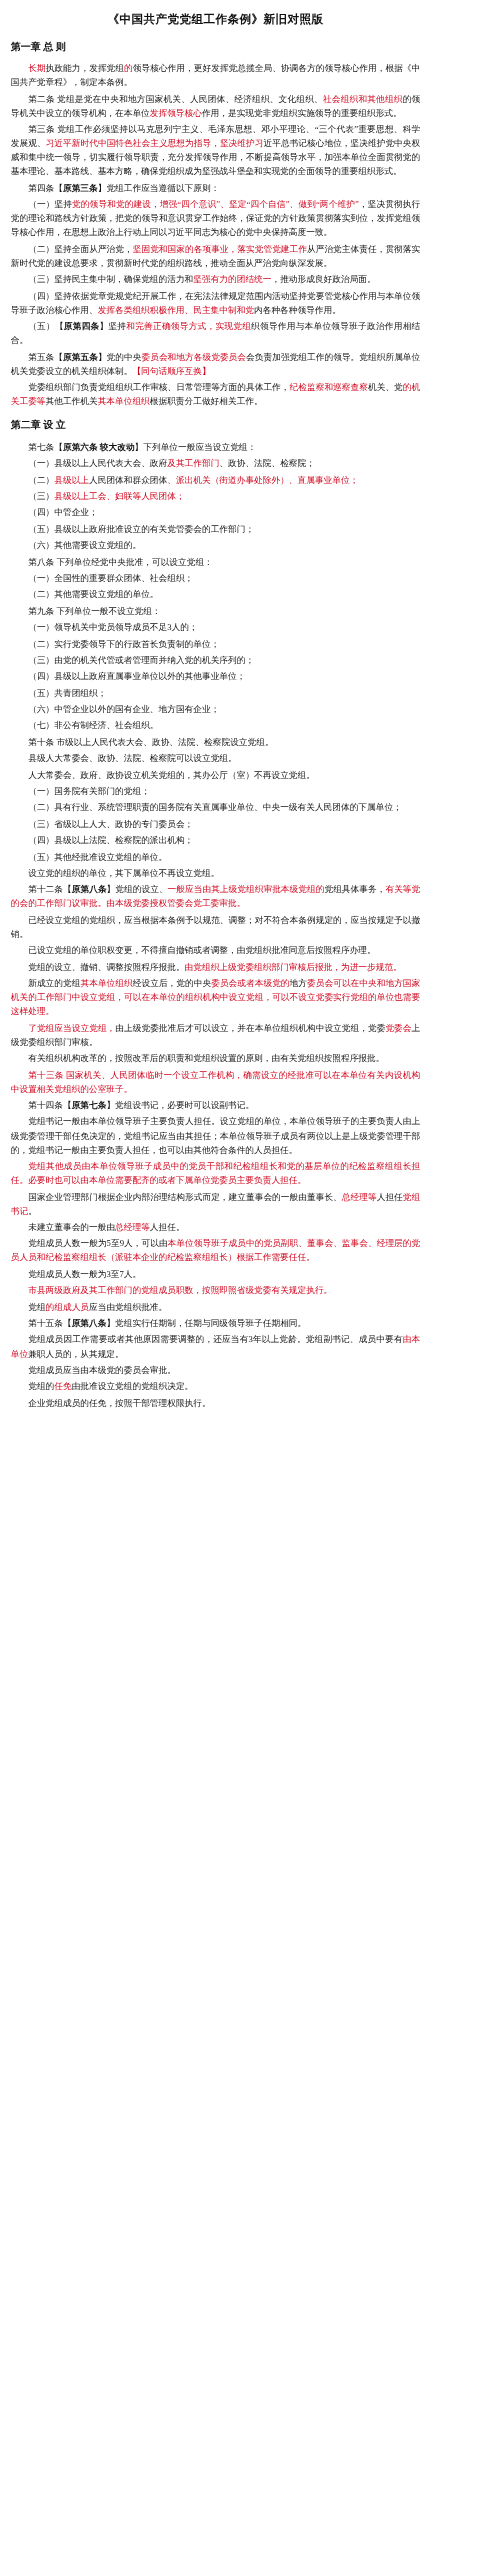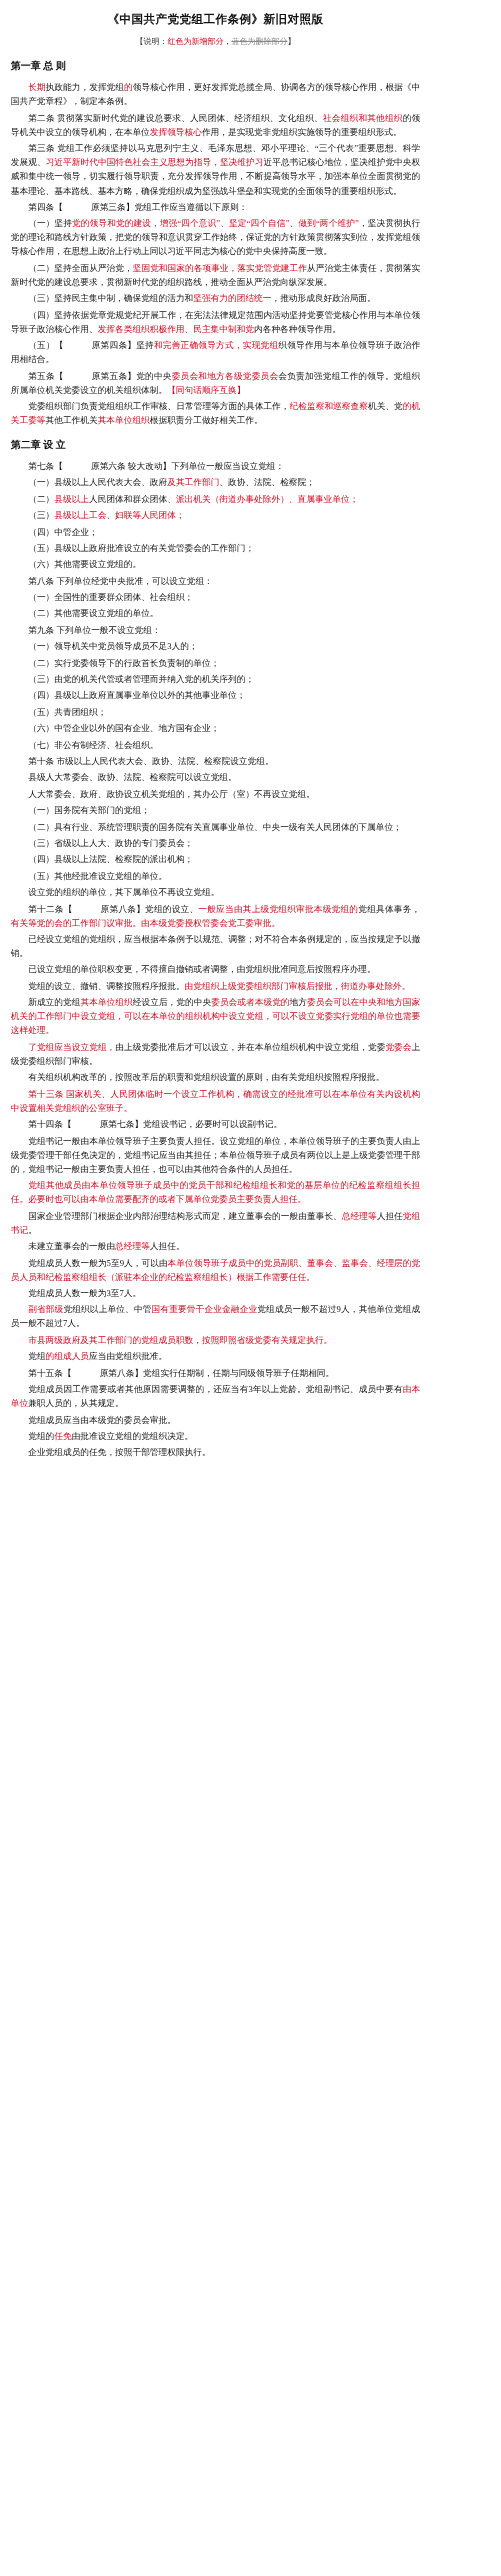--- a/index.html
+++ b/index.html
@@ -36,38 +36,35 @@
     margin: 9.2px 0 6.2px 0;
   }
   p.para {
     margin: 0 0 2.3px 0;
     text-indent: 2em;
     text-align: justify;
     word-break: break-all;
   }
   .red { color: #d0021b; }
   .gray { color: #8a8a8a; text-decoration: line-through; }
-  .b { font-weight: normal; margin-left: 28px; }
+  .b { font-weight: bold; }
 </style>
 </head>
 <body>
 
 <div class="page">
 
   <div class="doc-title">《中国共产党党组工作条例》新旧对照版</div>
 
-  <div class="legend">
-    <span>【说明：</span><span class="red">红色为新增部分</span><span>，</span><span class="gray">蓝色为删除部分</span><span>】</span>
-  </div>
 
   <div class="chapter">第一章  总  则</div>
 
   <div id="body-1">
       <p class="para"><span class="red">长期</span><span>执政能力，发挥党组</span><span class="red">的</span><span>领导核心作用，更好发挥党总揽全局、协调各方的领导核心作用，根据《中国共产党章程》，制定本条例。</span></p>
-      <p class="para"><span>第二条  贯彻落实新时代党的建设总要求、人民团体、经济组织、文化组织、</span><span class="red">社会组</span><span class="red">织和其他组织</span><span>的领导机关中设立的领导机构，在本单位</span><span class="red">发挥领导核心</span><span>作用，是实现党</span><span>非党组织实施领导的重要组织形式。</span></p>
+      <p class="para"><span>第二条  党组是党在中央和地方国家机关、人民团体、经济组织、文化组织、</span><span class="red">社会组</span><span class="red">织和其他组织</span><span>的领导机关中设立的领导机构，在本单位</span><span class="red">发挥领导核心</span><span>作用，是实现党</span><span>非党组织实施领导的重要组织形式。</span></p>
       <p class="para"><span>第三条  党组工作必须坚持以马克思列宁主义、毛泽东思想、邓小平理论、“三个代表”重要思想、科学发展观、</span><span class="red">习近平新时代中国特色社会主义思想为指导，坚决维护习</span><span>近平总书记核心地位，坚决维护党中央权威和集中统一领导，切实履行领导职责，充分发挥领导作用，不断提高领导水平，加强本单位全面贯彻党的基本理论、基本路线、基本方略，确保党组织成为坚强战斗堡垒和实现党的全面领导的重要组织形式。</span></p>
       <p class="para"><span>第四条【</span><span class="b">原第三条</span><span>】党组工作应当遵循以下原则：</span></p>
       <p class="para"><span>（一）坚持</span><span class="red">党的领导和党的建设，增强“四个意识”、坚定“四个自信”、</span><span class="red">做到“两个维护”</span><span>，坚决贯彻执行党的理论和路线方针政策，把党的领导和意识贯穿工作始终，保证党的方针政策贯彻落实到位，发挥党组领导核心作用，在思想上政治上行动上同以习近平同志为核心的党中央保持高度一致。</span></p>
       <p class="para"><span>（二）坚持全面从严治党，</span><span class="red">坚固党和国家的各项事业，落实党管党建工作</span><span>从严治党主体责任，贯彻落实新时代党的建设总要求，贯彻新时代党的组织路线，推动全面从严治党向纵深发展。</span></p>
       <p class="para"><span>（三）坚持民主集中制，确保党组的活力和</span><span class="red">坚强有力的团结统一</span><span>，推动形成良好政治局面。</span></p>
       <p class="para"><span>（四）坚持依据党章党规党纪开展工作，在宪法法律规定范围内活动坚持党要管党核心作用与本单位领导班子政治核心作用、</span><span class="red">发挥各类组织积极作用、民主集中制和党</span><span>内各种各种领导作用。</span></p>
       <p class="para"><span>（五）【</span><span class="b">原第四条</span><span>】坚持</span><span class="red">和完善正确领导方式，实现党组</span><span>织领导作用与本单位领导班子政治作用相结合。</span></p>
       <p class="para"><span>第五条【</span><span class="b">原第五条</span><span>】党的中央</span><span class="red">委员会和地方各级</span><span class="red">党委员会</span><span>会负责</span><span>加强</span><span>党组工作的领导。党组织所属单位机关党委设立的机关组织体制。</span><span class="red">【同句话顺序互换】</span></p>
       <p class="para"><span>党委组织部门负责党组组织工作审核、日常管理等方面的具体工作，</span><span class="red">纪检监察和巡察查察</span><span>机关、党</span><span class="red">的机关工委等</span><span>其他工作机关</span><span class="red">其本单位组织</span><span>根据职责分工做好相关工作。</span></p>
     </div>
@@ -98,33 +95,32 @@
       <p class="para"><span>人大常委会、政府、政协设立机关党组的，其办公厅（室）不再设立党组。</span></p>
       <p class="para"><span>（一）国务院有关部门的党组；</span></p>
       <p class="para"><span>（二）具有行业、系统管理职责的国务院有关直属事业单位、中央一级有关人民团体的下属单位；</span></p>
       <p class="para"><span>（三）省级以上人大、政协的专门委员会；</span></p>
       <p class="para"><span>（四）县级以上法院、检察院的派出机构；</span></p>
       <p class="para"><span>（五）其他经批准设立党组的单位。</span></p>
       <p class="para"><span>设立党的组织的单位，其下属单位不再设立党组。</span></p>
       <p class="para"><span>第十二条【</span><span class="b">原第八条</span><span>】党组的设立、</span><span class="red">一般应当由其上级党组织审批本级党组的</span><span>党组</span><span>具体事务，</span><span class="red">有关等党的会的工作部门议审批。由本级党委授权管委会党工委审批。</span></p>
       <p class="para"><span>已经设立党组的党组织，应当根据本条例予以规范、调整；对不符合本条例规定的，应当按规定予以撤销。</span></p>
       <p class="para"><span>已设立党组的单位职权变更，不得擅自撤销或者调整，由党组织批准同意后按照程序办理。</span></p>
-      <p class="para"><span>党组的设立、撤销、调整按照程序报批。</span><span class="red">由党组织上级党委组织部门审核后报批，街道办事处除外。</span></p>
+      <p class="para"><span>党组的设立、撤销、调整按照程序报批。</span><span class="red">由党组织上级党委组织部门审核后报批，为进一步规范。</span></p>
       <p class="para"><span>新成立的党组</span><span class="red">其本单位组织</span><span>经设立后，党的中央</span><span class="red">委员会或者本级党的</span><span>地方</span><span class="red">委员会可以在中央和地方国家机关的工作部门中设立党组，可以在本单位的组织机构中设立党组，可以不设立党委实行党组的单位也需要这样处理。</span></p>
       <p class="para"><span class="red">了党组</span><span class="red">应当设立党组，</span><span>由上级党委批准后才可以设立，并在本单位组织机构中设立党组，</span><span>党委</span><span class="red">党委会</span><span>上级党委组织部门审核。</span></p>
       <p class="para"><span>有关组织机构改革的，按照改革后的职责和党组织设置的原则，由有关党组织按照程序报批。</span></p>
       <p class="para"><span class="red">第十三条</span><span class="red">  国家机关、人民团体临时一个设立工作机构，确需设立的经批准可以在本单位有关内设机构中设置相关党组织的公室班子。</span></p>
       <p class="para"><span>第十四条【</span><span class="b">原第七条</span><span>】党组设书记，必要时可以设副书记。</span></p>
       <p class="para"><span>党组书记一般由本单位领导班子主要负责人担任。设立党组的单位，本单位领导班子的主要负责人由上级党委管理干部任免决定的，党组书记应当由其担任；本单位领导班子成员有两位以上是上级党委管理干部的，党组书记一般由主要负责人担任，也可以由其他符合条件的人员担任。</span></p>
       <p class="para"><span class="red">党组</span><span class="red">其他成员由本单位领导班子成员中的党员干部和</span><span class="red">纪检组组长和党</span><span class="red">的</span><span class="red">基层单位的纪检监察组组长担任</span><span class="red">。必要时也可以由本单位需要配齐的或者下属单位党委员主要负责人担任。</span></p>
       <p class="para"><span>国家企业管理部门根据企业内部治理结构形式而定，建立董事会的一般由董事长、</span><span class="red">总经理等</span><span>人担任</span><span class="red">党组书记</span><span>。</span></p>
       <p class="para"><span>未建立董事会的一般由</span><span class="red">总经理等</span><span>人担任。</span></p>
       <p class="para"><span>党组成员人数一般为5至9人，可以由</span><span class="red">本单位领导班子成员中的党员副职、董事会、监事会、经理层的党员人员和纪检监察组组长（</span><span class="red">派驻本企业的纪检监察组组长</span><span class="red">）根据工作需要任任。</span></p>
       <p class="para"><span>党组成员人数一般为3至7人。</span></p>
-      <p class="para"><span class="red">副省部级</span><span>党组织以上单位、中管</span><span class="red">国有重要骨干企业</span><span class="red">金融企业</span><span>党组成员一般不超过9人，</span><span>其他单位党组成员一般不超过7人。</span></p>
       <p class="para"><span class="red">市县两级政府及其工作部门的党组成员职数，按照即照省级党委有关规定执行。</span></p>
       <p class="para"><span>党组</span><span class="red">的组成人员</span><span>应当由党组织批准。</span></p>
       <p class="para"><span>第十五条【</span><span class="b">原第八条</span><span>】党组实行任期制，任期与同级领导班子任期相同。</span></p>
       <p class="para"><span>党组成员因工作需要或者其他原因需要调整的，还应当有3年以上党龄。党组副书记、成员中要有</span><span class="red">由本单位</span><span>兼职人员的，从其规定。</span></p>
       <p class="para"><span>党组成员应当由本级党的委员会审批。</span></p>
       <p class="para"><span>党组的</span><span class="red">任免</span><span>由批准设立党组的党组织决定。</span></p>
       <p class="para"><span>企业党组成员的任免，按照干部管理权限执行。</span></p>
     </div>
 
 </div>

